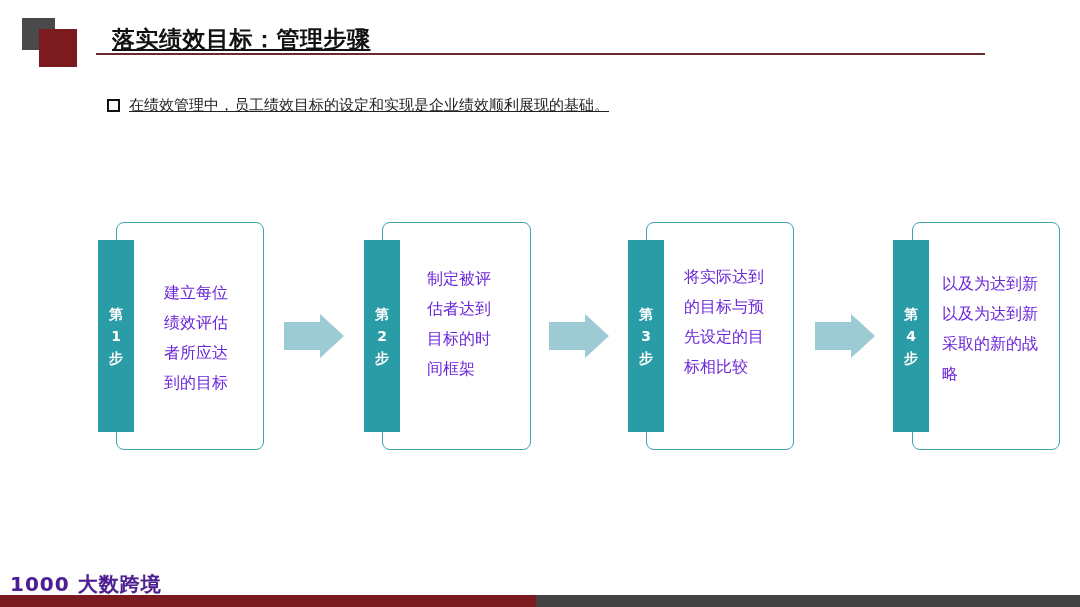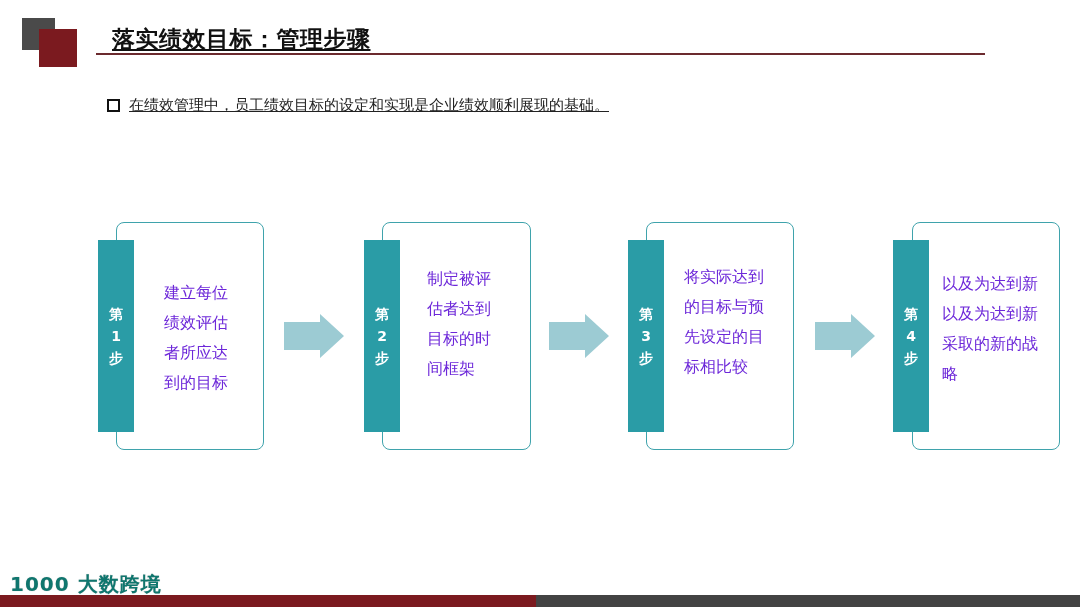--- a/index.html
+++ b/index.html
@@ -33,21 +33,21 @@
     background:#2a9ca6; color:#fff;
     display:flex; flex-direction:column; align-items:center; justify-content:center;
     font-weight:bold; font-size:14px; line-height:22px;
   }
   .card-text {
     position:absolute; font-size:16px; line-height:30px; color:#6d28d9;
   }
   .card-text div { white-space:nowrap; }
   .arrow { position:absolute; top:314px; width:60px; height:44px; }
   .footer-watermark {
-    position:absolute; left:10px; top:571px; font-size:20px; color:#0f766e;
+    position:absolute; left:10px; top:571px; font-size:20px; color:#4c1d95;
     font-weight:bold; letter-spacing:1px;
     text-shadow:0 0 1px #bbb;
   }
   .footer-red { position:absolute; left:0; top:595px; width:536px; height:12px; background:#7b1a1f; }
   .footer-gray { position:absolute; left:536px; top:595px; width:544px; height:12px; background:#434343; }
 </style>
 </head>
 <body>
 
 <div class="logo-gray"></div>

